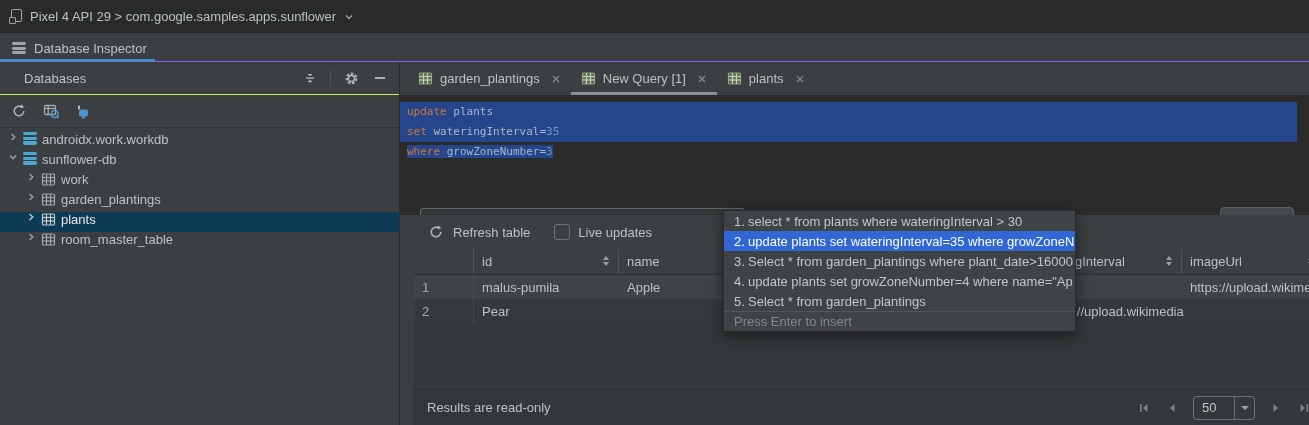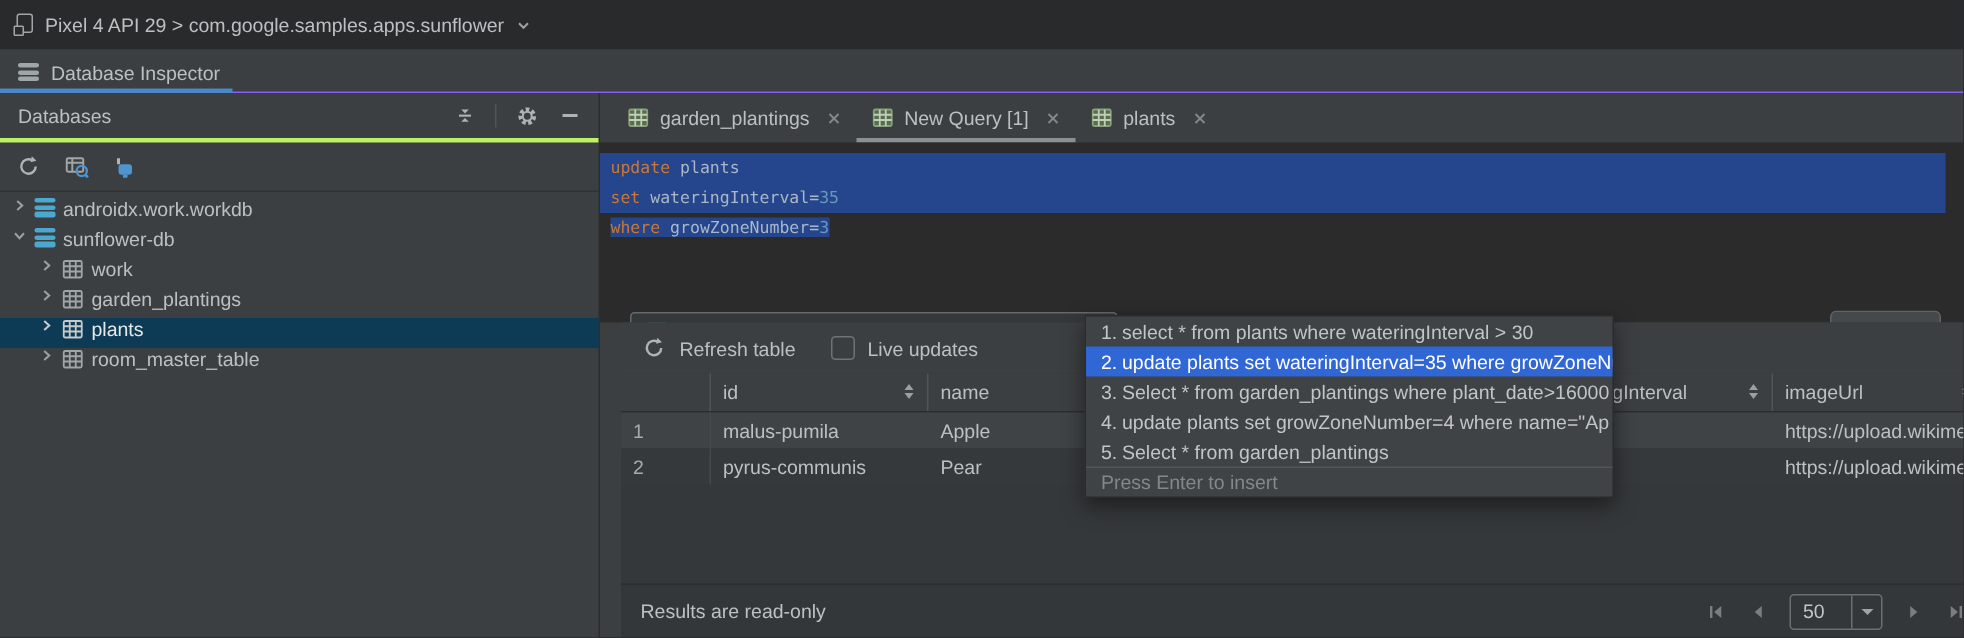--- a/index.html
+++ b/index.html
@@ -28,21 +28,21 @@
     height:100%; padding:0 16px 0 12px;
   }
   .inspector-tab .underline { position:absolute; left:0; bottom:0; width:155px; height:3px; background:#4A88C7; }
   
   .db-icon { display:inline-flex; flex-direction:column; gap:1.5px; width:14px; }
   .db-icon i { display:block; height:3.2px; border-radius:1.6px/1.4px; background:#4BA8CE; }
   .db-icon.grey i { background:#9FA6A8; }
   .tbl-icon { display:inline-block; }
   
   .left-panel { position:absolute; left:0; top:62px; width:400px; height:363px; background:#3C3F41; border-right:1px solid #2b2d2e; }
-  .lp-header { height:33px; display:flex; align-items:center; justify-content:space-between; padding:0 10px 0 12px; border-bottom:3px solid #bef264;text-align:right; }
+  .lp-header { height:33px; display:flex; align-items:center; justify-content:space-between; padding:0 10px 0 24px; border-bottom:1px solid #bef264;text-align:right; }
   .lp-header-icons { display:flex; align-items:center; gap:11px; }
   .vsep { width:1px; height:16px; background:#515557; }
   .lp-toolbar { height:33px; display:flex; align-items:center; gap:14px; padding-left:10px; border-bottom:1px solid #303336; }
   .icon-btn { display:inline-flex; align-items:center; justify-content:center; width:18px; height:18px; }
   .tree { padding-top:4px; }
   .tree-row { height:20px; display:flex; align-items:flex-start; gap:5px; }
   .tree-row.depth0 { padding-left:8px; }
   .tree-row.depth1 { padding-left:26px; }
   .tree-row.selected { background:#0D3B55; color:#E6E9EA; }
   .tree-label { white-space:nowrap; }
@@ -382,21 +382,20 @@
 
       <div class="tr r1">
         <div class="td col-rownum">1</div>
         <div class="td col-id">malus-pumila</div>
         <div class="td col-name">Apple</div>
         <div class="td col-wi"></div>
         <div class="td col-url">https://upload.wikimedia</div>
       </div>
       <div class="tr r2">
         <div class="td col-rownum">2</div>
-        <div class="td col-id">pyrus-communis</div>
         <div class="td col-name">Pear</div>
         <div class="td col-wi"></div>
         <div class="td col-url">https://upload.wikimedia</div>
       </div>
 
       <div class="bottombar">
         <span>Results are read-only</span>
         <span class="pager">
           <svg width="14" height="14" viewBox="0 0 14 14">
               <rect x="3" y="3" width="1.6" height="8" fill="#7A7E81"></rect>

